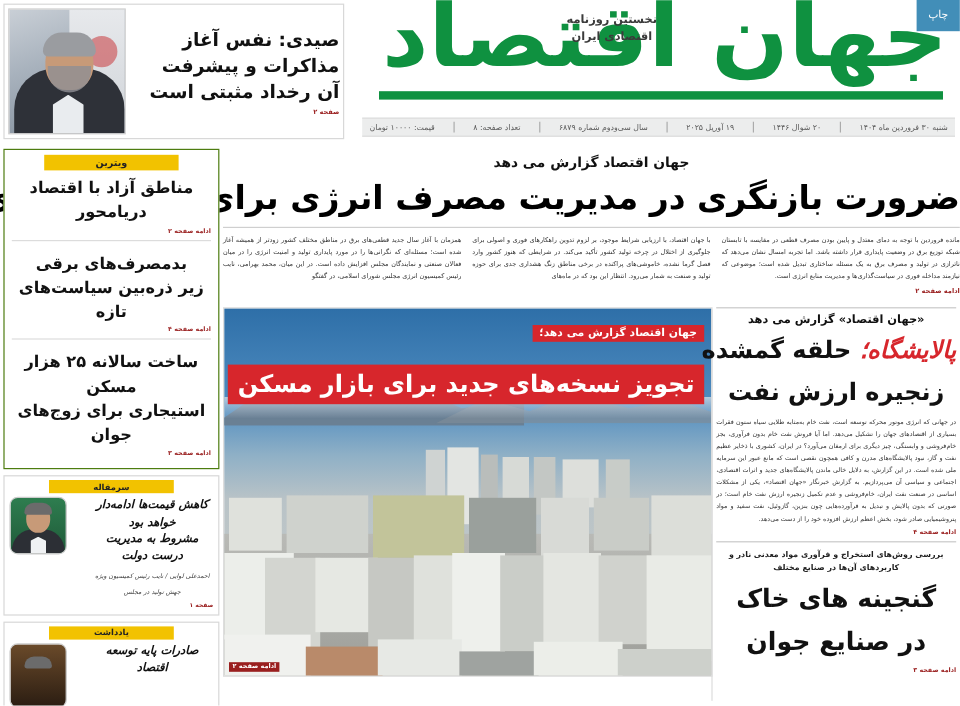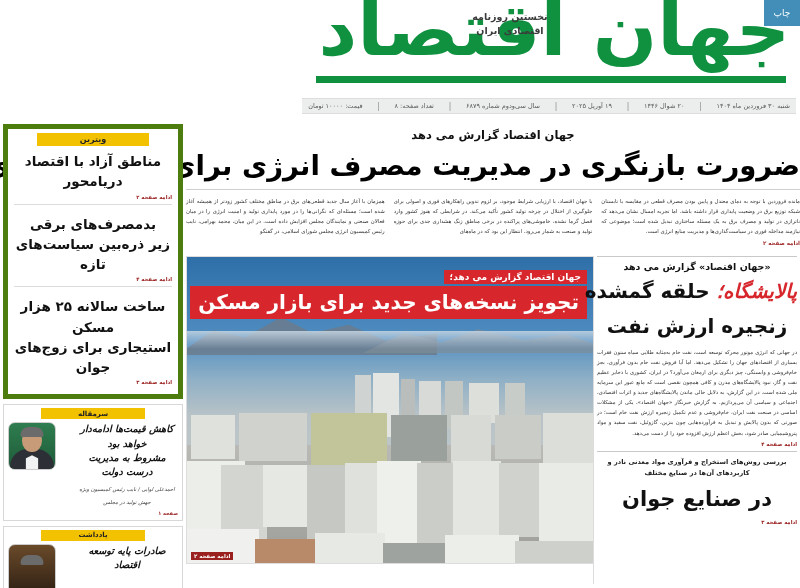--- a/index.html
+++ b/index.html
@@ -96,21 +96,21 @@
   .head-rule { width: 100%; height: 1px; background: #cfcfcf; margin-top: 8px; }
   .lead-cols {
     display: flex; flex-direction: row-reverse; gap: 9px; margin-top: 6px; direction: rtl;
   }
   .lead-col { flex: 1; font-size: 5.4px; line-height: 1.85; color: #333;
               text-align: justify; }
   .cont-tag { font-size: 5.5px; color: #9a1f1f; font-weight: bold; margin-top: 2px; }
 
   
   .sidebar { position: absolute; left: 3px; top: 124px; width: 180px; height: 460px; }
-  .vitrin-box { border: 5px solid #4d7c0f; padding: 4px 5px 5px; background:#fff; }
+  .vitrin-box { border: 1px solid #4d7c0f; padding: 4px 5px 5px; background:#fff; }
   .badge {
     background: #f2c200; color: #222; font-size: 8px; font-weight: bold;
     text-align: center; padding: 2px 0; width: 100%; direction: rtl;
     position: relative;
   }
   .badge.narrow { width: 112px; margin: 0 auto; }
   .sb-item { padding: 5px 1px 4px; }
   .sb-head {
     font-size: 13.5px; font-weight: bold; color: #111; direction: rtl;
     text-align: center; line-height: 1.5;
@@ -176,21 +176,21 @@
   .bld { position:absolute; bottom:0; }
   .cityhaze { position:absolute; left:0; top:74px; width:408px; height:18px;
               background: linear-gradient(180deg, rgba(200,214,226,.85), rgba(200,214,226,0)); }
   .ground { position:absolute; left:0; bottom:0; width:408px; height:118px;
             background: linear-gradient(180deg,#b9bab6,#9d9e99); }
 
   .redbanner { position:absolute; right: 6px; top: 8px; direction: rtl; text-align:right; }
   .rb-kicker { background:#d7262c; color:#fff; font-size:9px; font-weight:bold;
                padding:2px 6px; display:inline-block; }
   .rb-head { background:#d7262c; color:#fff; font-size:20px; font-weight:bold;
-             padding: 4px 8px 5px; display:inline-block; margin-top:2px; white-space:nowrap;
+             padding: 4px 8px 5px; display:inline-block; margin-top:19px; white-space:nowrap;
              letter-spacing:-.4px; }
   .photo-cont { position:absolute; left:4px; bottom:3px; font-size:5.4px; color:#fff;
                 background:#9a1f1f; padding:1px 3px; font-weight:bold; direction:rtl; }
 
   
   .rightcol { position:absolute; right: 3px; top: 256px; width: 200px; height: 330px;
               direction: rtl; }
   .rc-rule { height:1px; background:#c9c9c9; margin-bottom:4px; }
   .rc-kicker { text-align:center; font-size:9.5px; font-weight:bold; color:#111; }
   .rc-head { text-align:center; font-size:20px; font-weight:bold; color:#111;
@@ -207,20 +207,36 @@
 </style>
 </head>
 <body>
 
 <div class="page">
 
   <div class="topstrip">
 
     <div class="corner-tag">چاپ</div>
 
+    <div class="promo">
+      <div class="promo-photo">
+        <div class="pp-flag"></div>
+        <div class="pp-body"></div>
+        <div class="pp-shirt"></div>
+        <div class="pp-head"></div>
+        <div class="pp-beard"></div>
+        <div class="pp-hair"></div>
+      </div>
+      <div class="promo-text">
+        <div class="ln">صیدی: نفس آغاز</div>
+        <div class="ln">مذاکرات و پیشرفت</div>
+        <div class="ln">آن رخداد مثبتی است</div>
+        <div class="promo-cont">صفحه ۲</div>
+      </div>
+    </div>
 
     <div class="masthead">
       <div class="logo-wrap">
         <div class="logo-text">جهان اقتصاد</div>
         <div class="logo-rule"></div>
         <div class="tagline">
           <div>نخستین روزنامه</div>
           <div>اقتصادی ایران</div>
         </div>
       </div>
@@ -377,18 +393,19 @@
       <div class="rc-head">زنجیره ارزش نفت</div>
       <div class="rc-body">در جهانی که انرژی موتور محرکه توسعه است، نفت خام به‌مثابه طلایی سیاه ستون فقرات بسیاری از اقتصادهای جهان را تشکیل می‌دهد. اما آیا فروش نفت خام بدون فرآوری، بجز خام‌فروشی و وابستگی، چیز دیگری برای ارمغان می‌آورد؟ در ایران، کشوری با ذخایر عظیم نفت و گاز، نبود پالایشگاه‌های مدرن و کافی همچون نقصی است که مانع عبور این سرمایه ملی شده‌ است. در این گزارش، به دلایل خالی ماندن پالایشگاه‌های جدید و اثرات اقتصادی، اجتماعی و سیاسی آن می‌پردازیم. به گزارش خبرنگار «جهان اقتصاد»، یکی از مشکلات اساسی در صنعت نفت ایران، خام‌فروشی و عدم تکمیل زنجیره ارزش نفت خام است؛ در صورتی که بدون پالایش و تبدیل به فرآورده‌هایی چون بنزین، گازوئیل، نفت سفید و مواد پتروشیمیایی صادر شود، بخش اعظم ارزش افزوده خود را از دست می‌دهد.</div>
       <div class="rc-cont">ادامه صفحه ۴</div>
     </div>
 
     <div class="rc-rule2"></div>
 
     <div>
       <div class="rc-sub">بررسی روش‌های استخراج و فرآوری مواد معدنی نادر و</div>
       <div class="rc-sub">کاربردهای آن‌ها در صنایع مختلف</div>
+      <div class="rc-head2">گنجینه های خاک</div>
       <div class="rc-head2">در صنایع جوان</div>
       <div class="rc-cont2">ادامه صفحه ۳</div>
     </div>
   </div>
 
 </div>
 
 </body></html>

